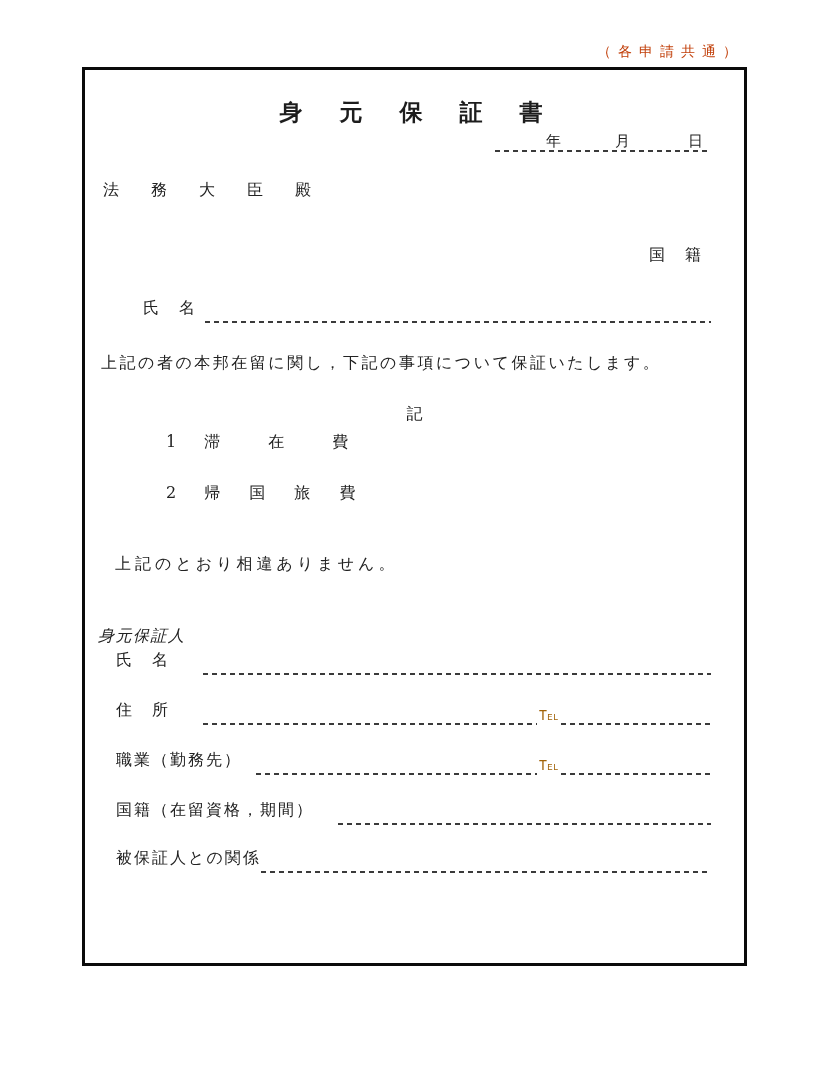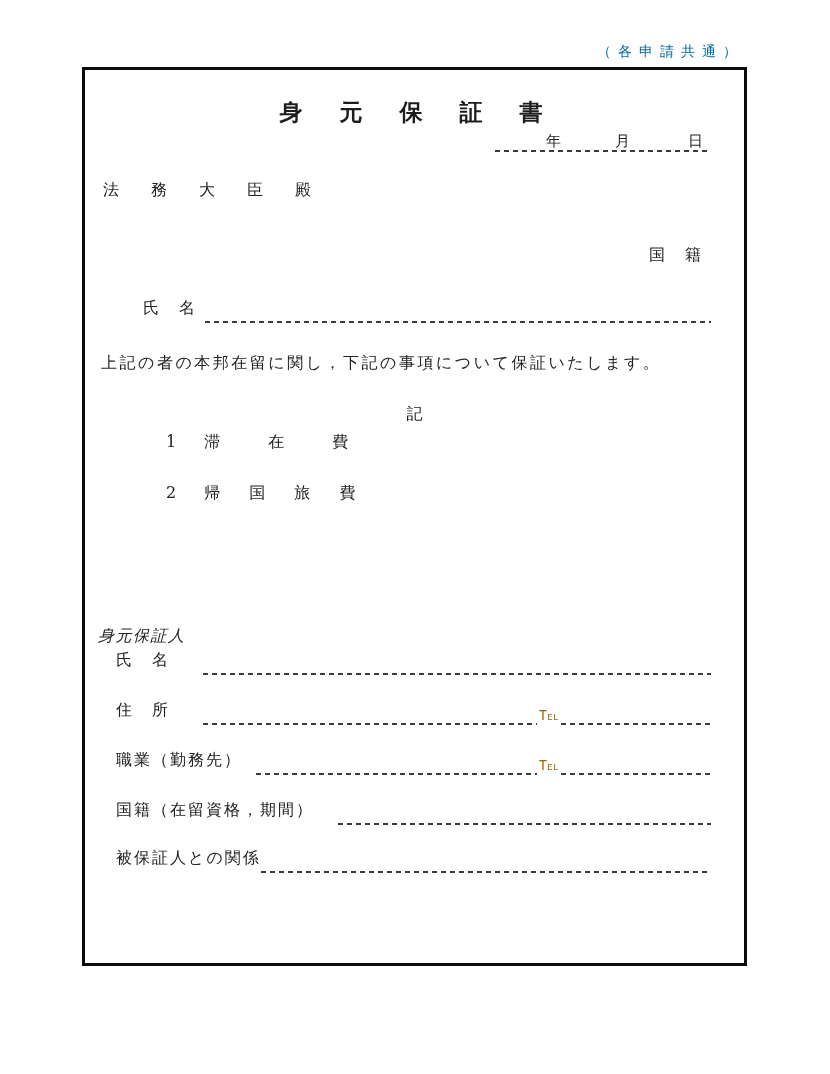--- a/index.html
+++ b/index.html
@@ -11,21 +11,21 @@
     overflow: hidden;
   }
   .sheet { position: absolute; inset: 0; background: #ffffff; }
 
   .corner-note {
     position: absolute;
     top: 43px;
     right: 86px;
     font-size: 14px;
     letter-spacing: 7px;
-    color: #0369a1;
+    color: #c2410c;
     white-space: nowrap;
   }
 
   .doc-box {
     position: absolute;
     left: 82px;
     top: 67px;
     width: 665px;
     height: 899px;
     border: 3px solid #0a0a0a;
@@ -199,20 +199,21 @@
 
     <div class="memo-heading">記</div>
 
     <div class="memo-item memo-item-1">
       <span class="ino">1</span><span class="itext" style="letter-spacing:16px;">滞　在　費</span>
     </div>
     <div class="memo-item memo-item-2">
       <span class="ino">2</span><span class="itext">帰 国 旅 費</span>
     </div>
 
+    <div class="closing">上記のとおり相違ありません。</div>
 
     <div class="guarantor-heading">身元保証人</div>
 
     <div class="field-row row-g label-w87 row-gname">
       <span class="flabel">氏　名</span>
       <span class="dots"></span>
     </div>
 
     <div class="field-row row-g label-w87 row-gaddr">
       <span class="flabel">住　所</span>

